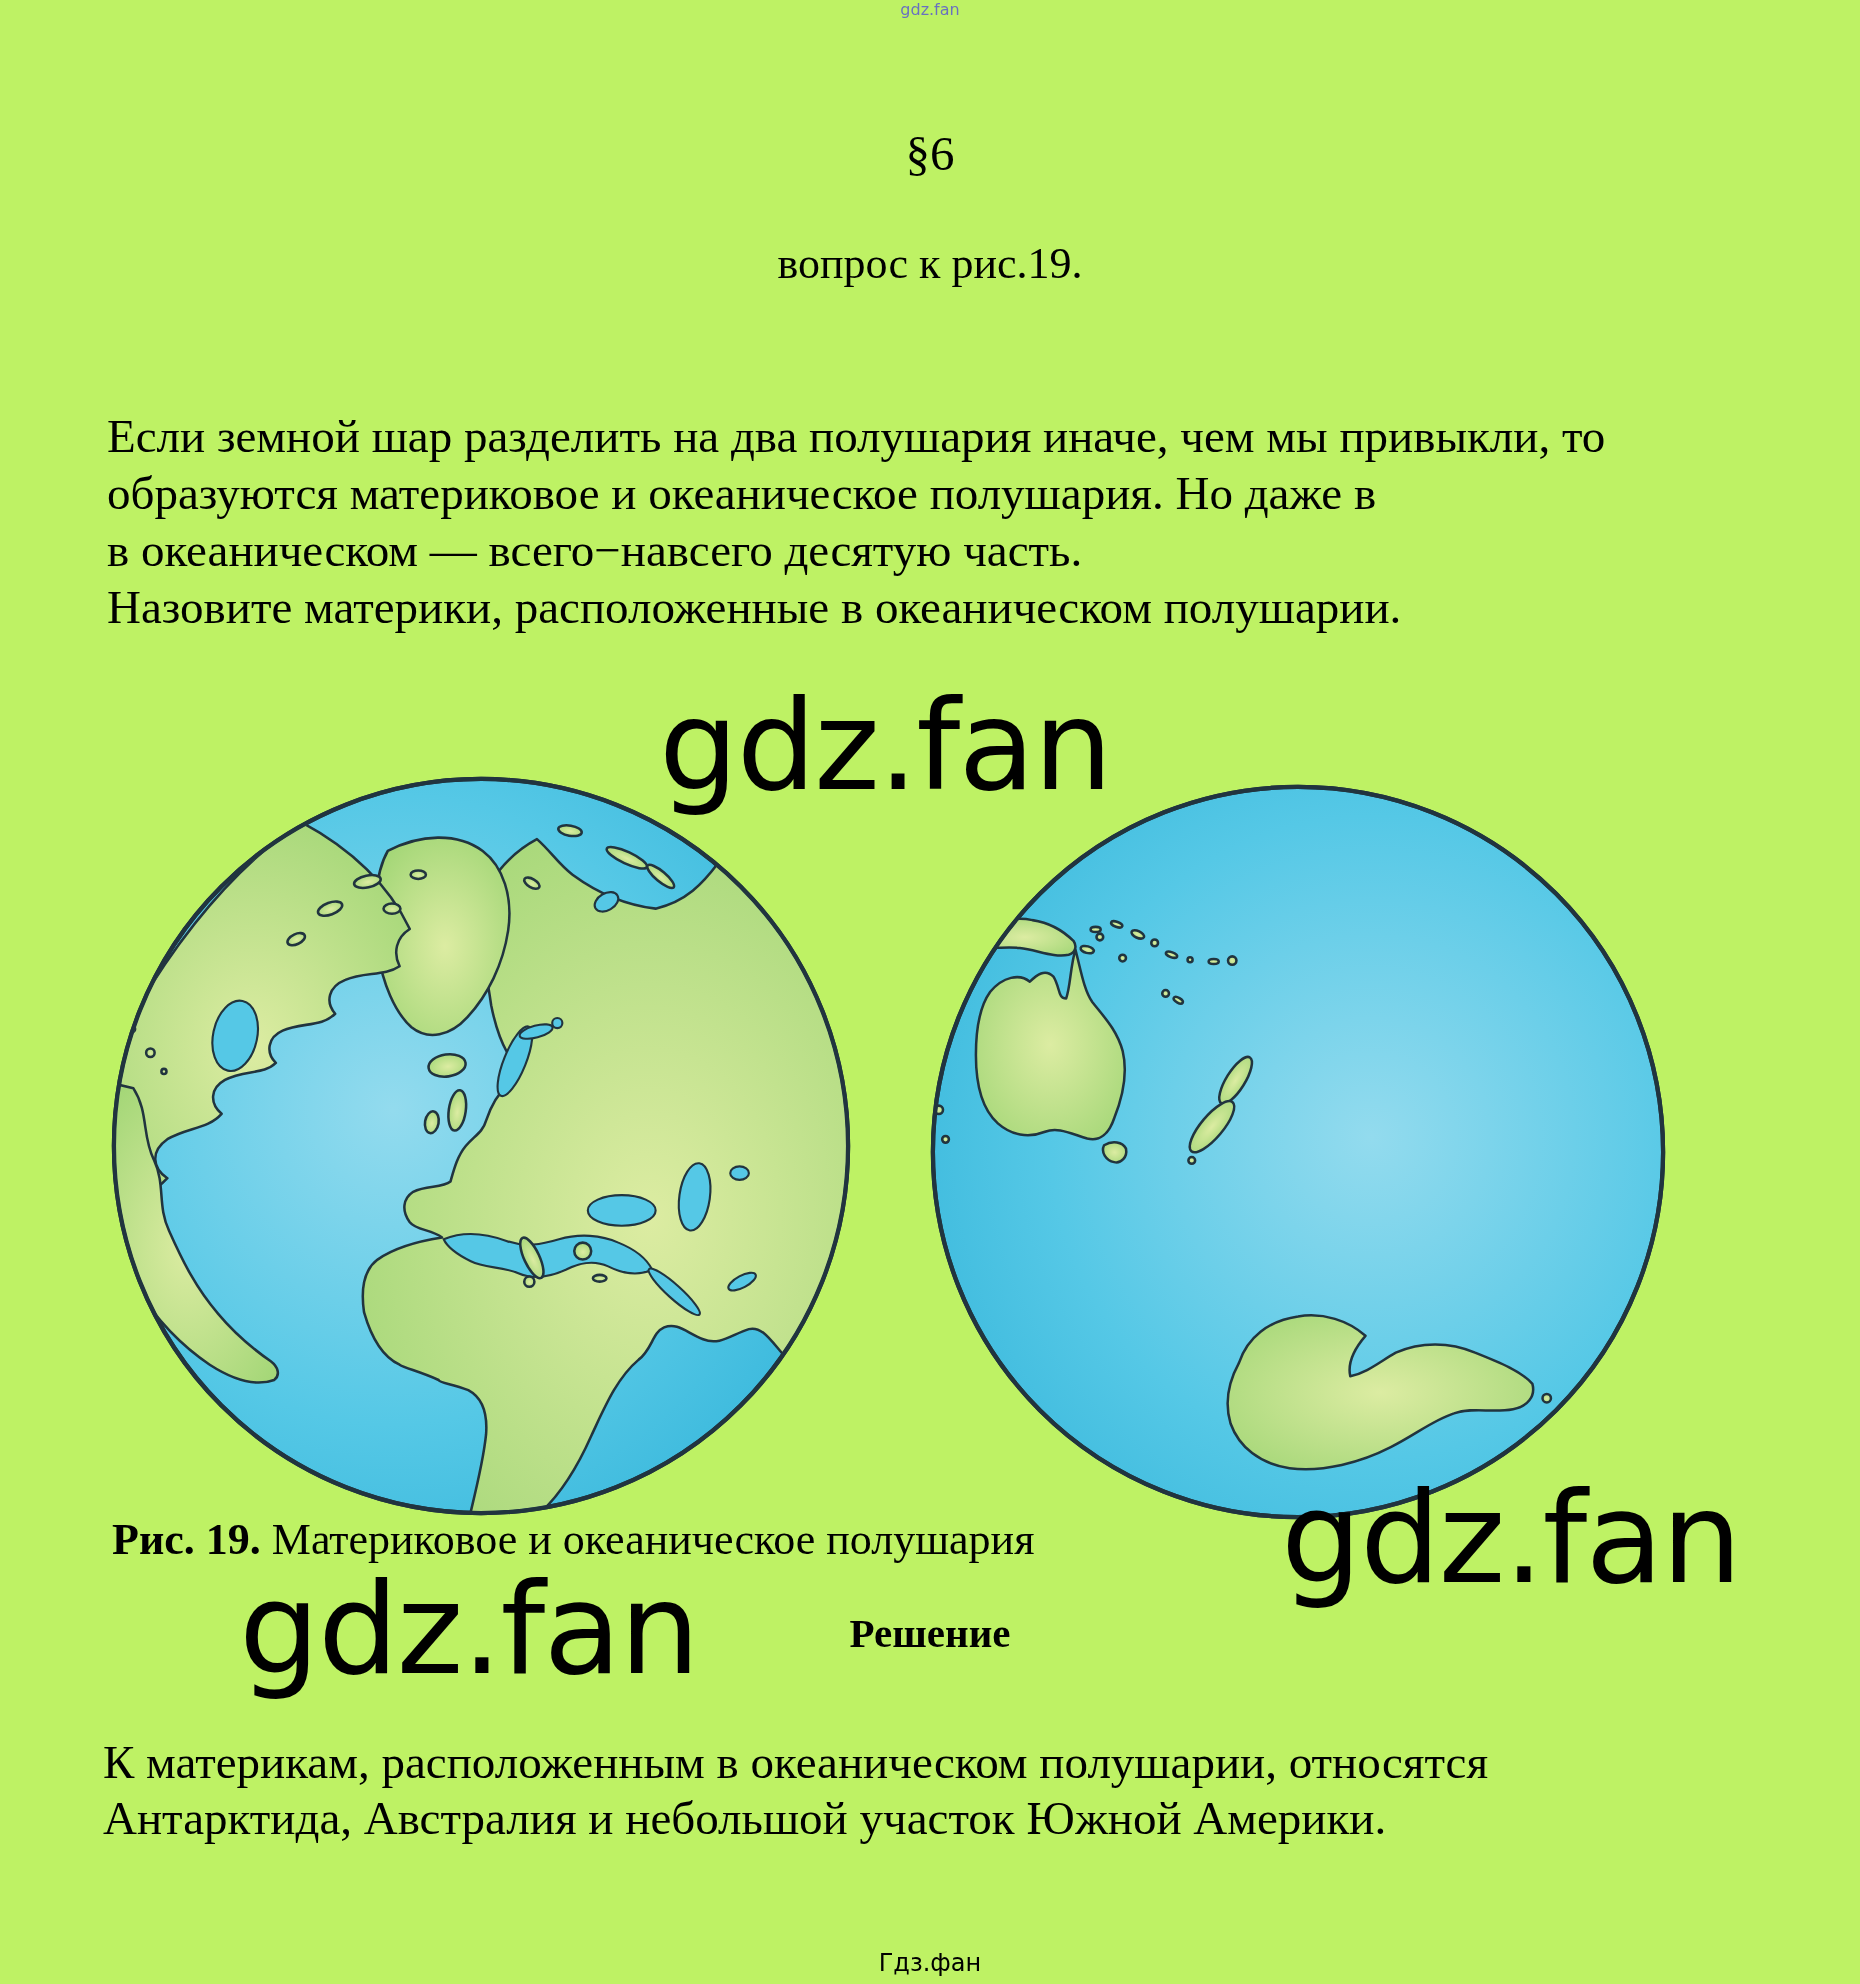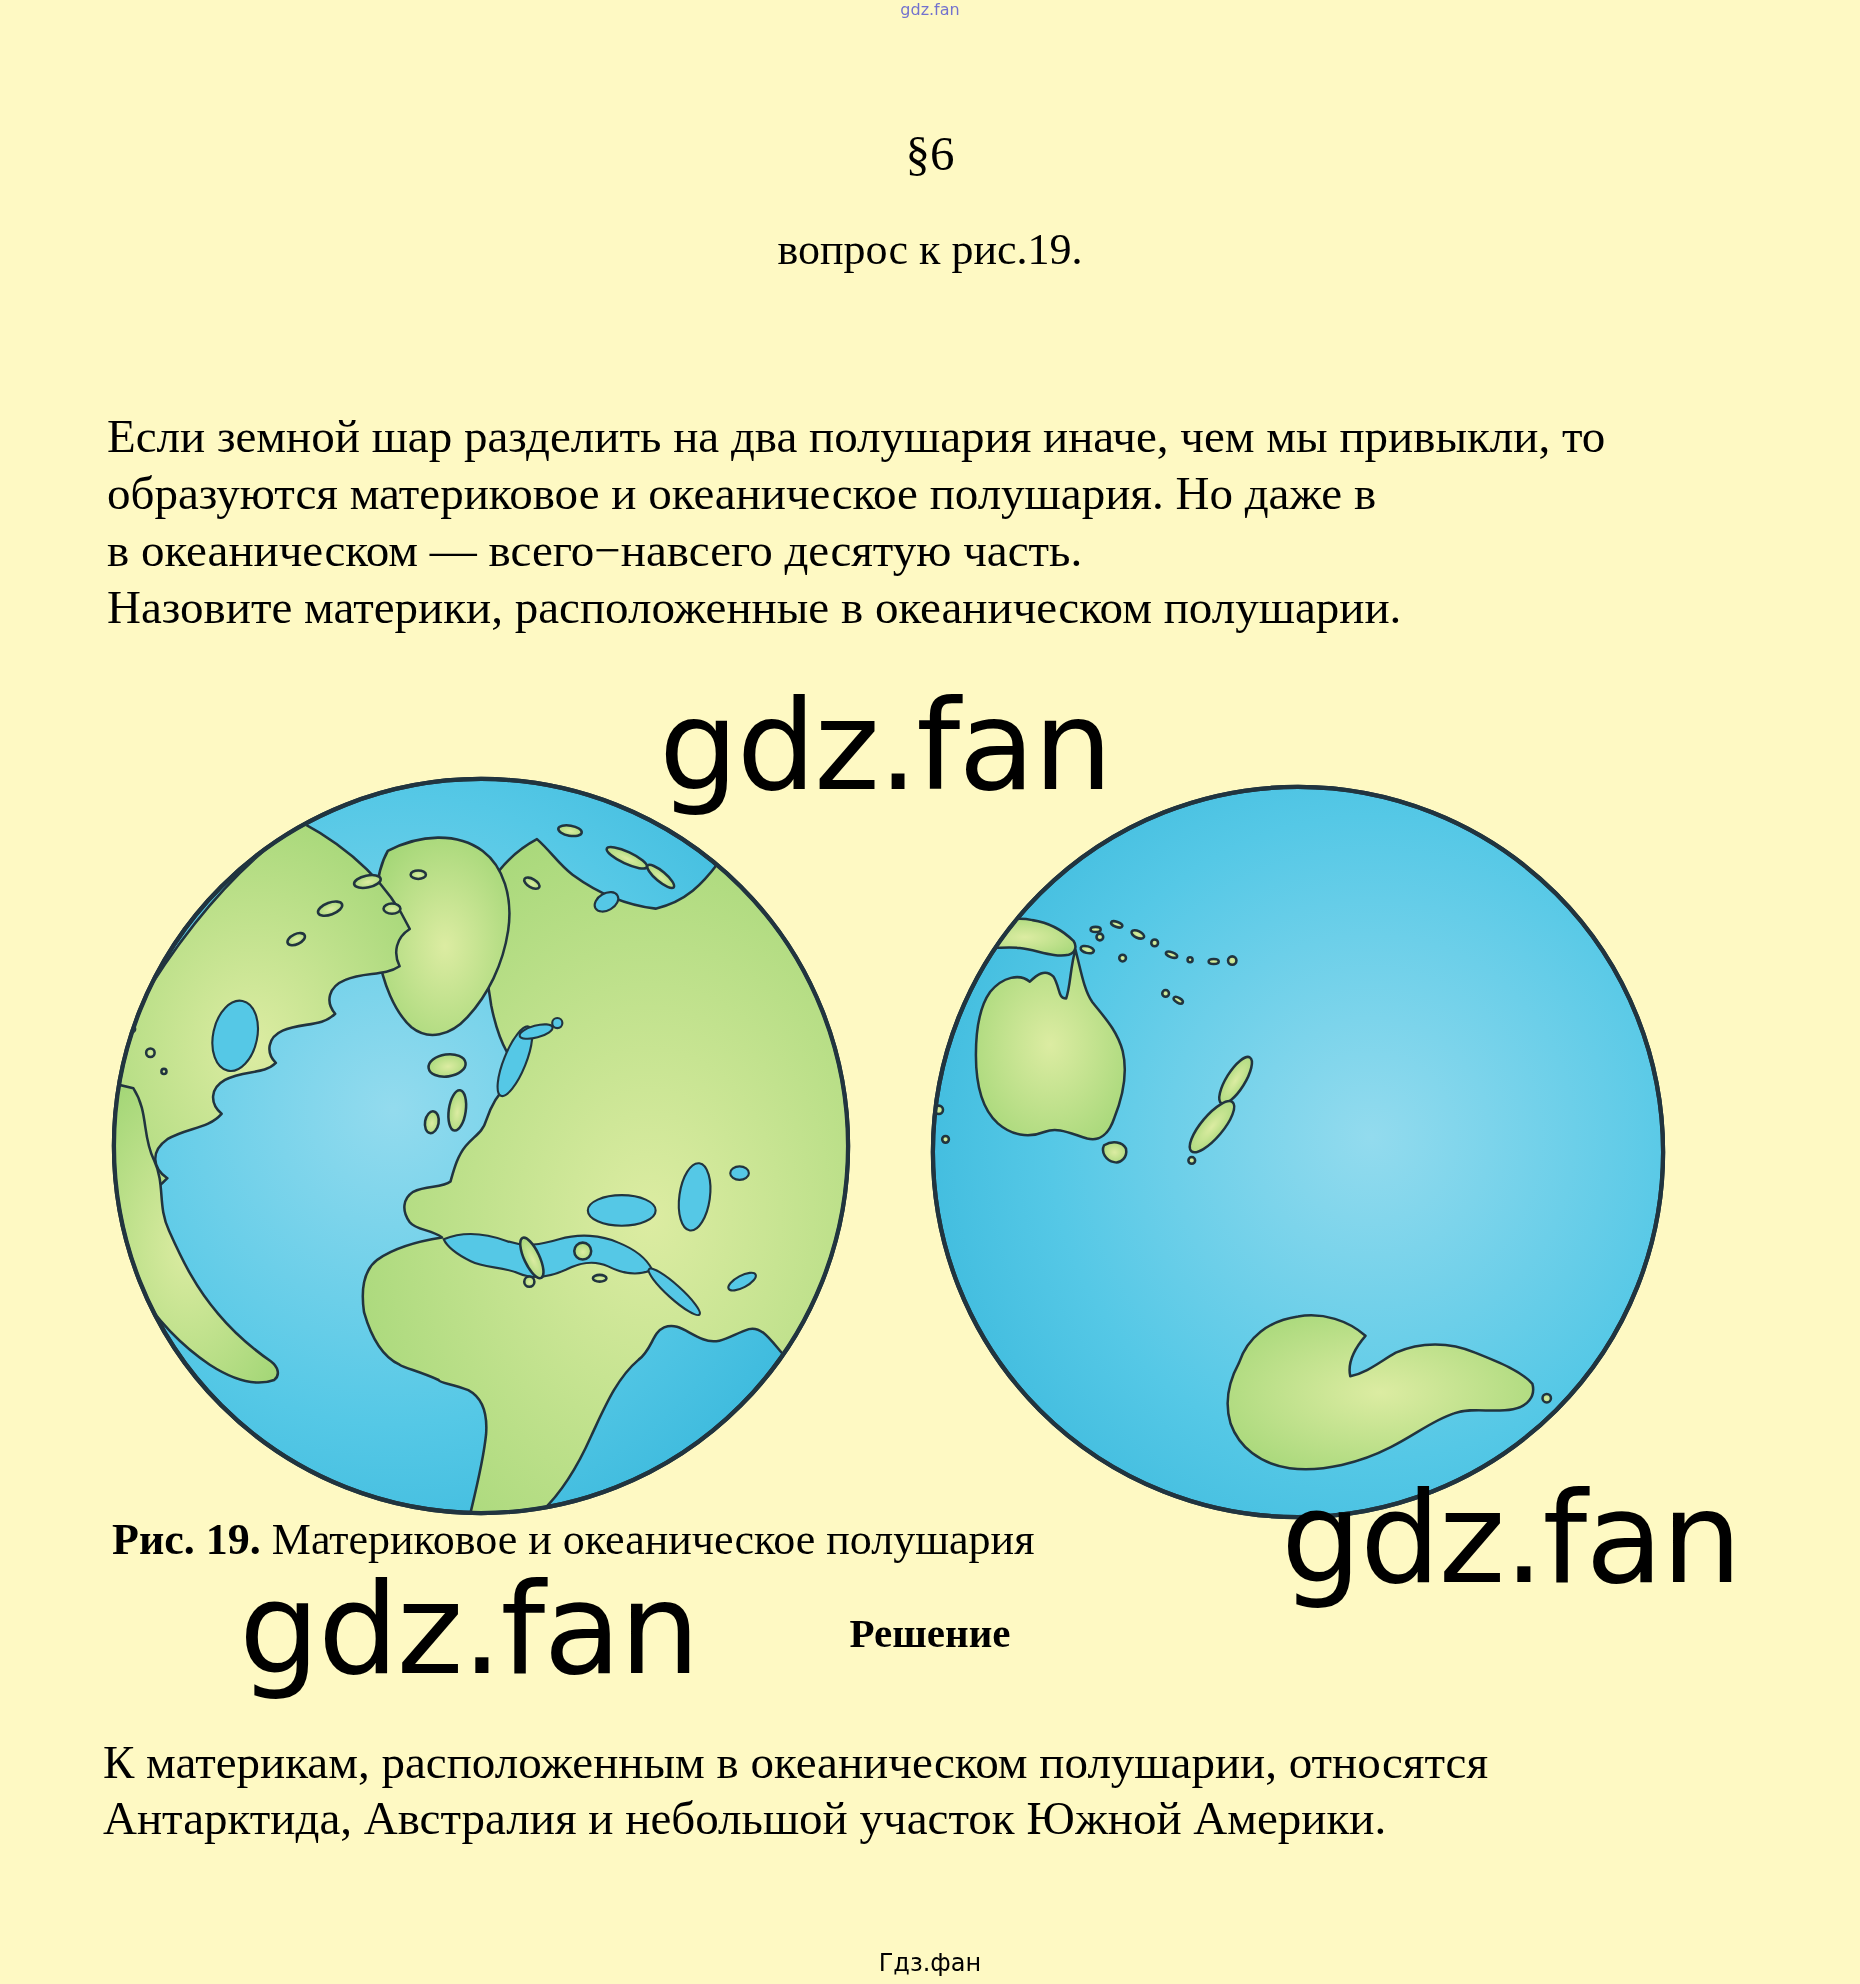--- a/index.html
+++ b/index.html
@@ -1,28 +1,28 @@
 <!DOCTYPE html>
 <html style="--ocean-light: #93dbee; --ocean-mid: #55c8e6; --ocean-deep: #2fb2d8; --land-light: #dceca2; --land: #a5d778; --outline: #21343f; --wm-top-color: #5b5bd0;font-size:13.6px"><head>
 <meta charset="utf-8">
 <style>
   html,body{margin:0;padding:0;background:#ffffff;}
   #page{
-    position:relative;width:1860px;height:1985px;background:#fef9c3;overflow:hidden;
+    position:relative;width:1860px;height:1985px;background:#bef264;overflow:hidden;
     font-family:"Liberation Serif",serif;color:#000;
   }
   .abs{position:absolute;}
   .center{left:0;width:100%;text-align:center;}
   .serif{font-family:"Liberation Serif",serif;}
   .sans{font-family:"DejaVu Sans",sans-serif;}
   .nowrap{white-space:nowrap;}
   .wm{font-family:"DejaVu Sans",sans-serif;color:#000;line-height:1;letter-spacing:-1.7px;}
   #wm-top{top:0px;font-size:16px;color:var(--wm-top-color,#5b5bd0);opacity:.85;letter-spacing:0;}
   #h-section{top:125px;font-size:49px;line-height:1.2;}
-  #h-subtitle{top:224px;font-size:44px;line-height:1.2;}
+  #h-subtitle{top:238px;font-size:44px;line-height:1.2;}
   #h-number{top:315px;font-size:44px;line-height:1.2;}
   #question{left:107px;top:408px;font-size:47px;line-height:57px;}
   #wm-middle{left:659px;top:683px;font-size:125px;}
   #globe-left{left:108px;top:773px;}
   #globe-right{left:927px;top:781px;}
   #caption{left:112px;top:1515px;font-size:44px;line-height:1.15;text-align:right;}
   #caption b{font-weight:bold;}
   #wm-bottom-left{left:239px;top:1566px;font-size:127px;}
   #wm-bottom-right{left:1281px;top:1475px;font-size:127px;}
   #solution-title{top:1610px;font-size:41px;line-height:1.15;font-weight:bold;}

